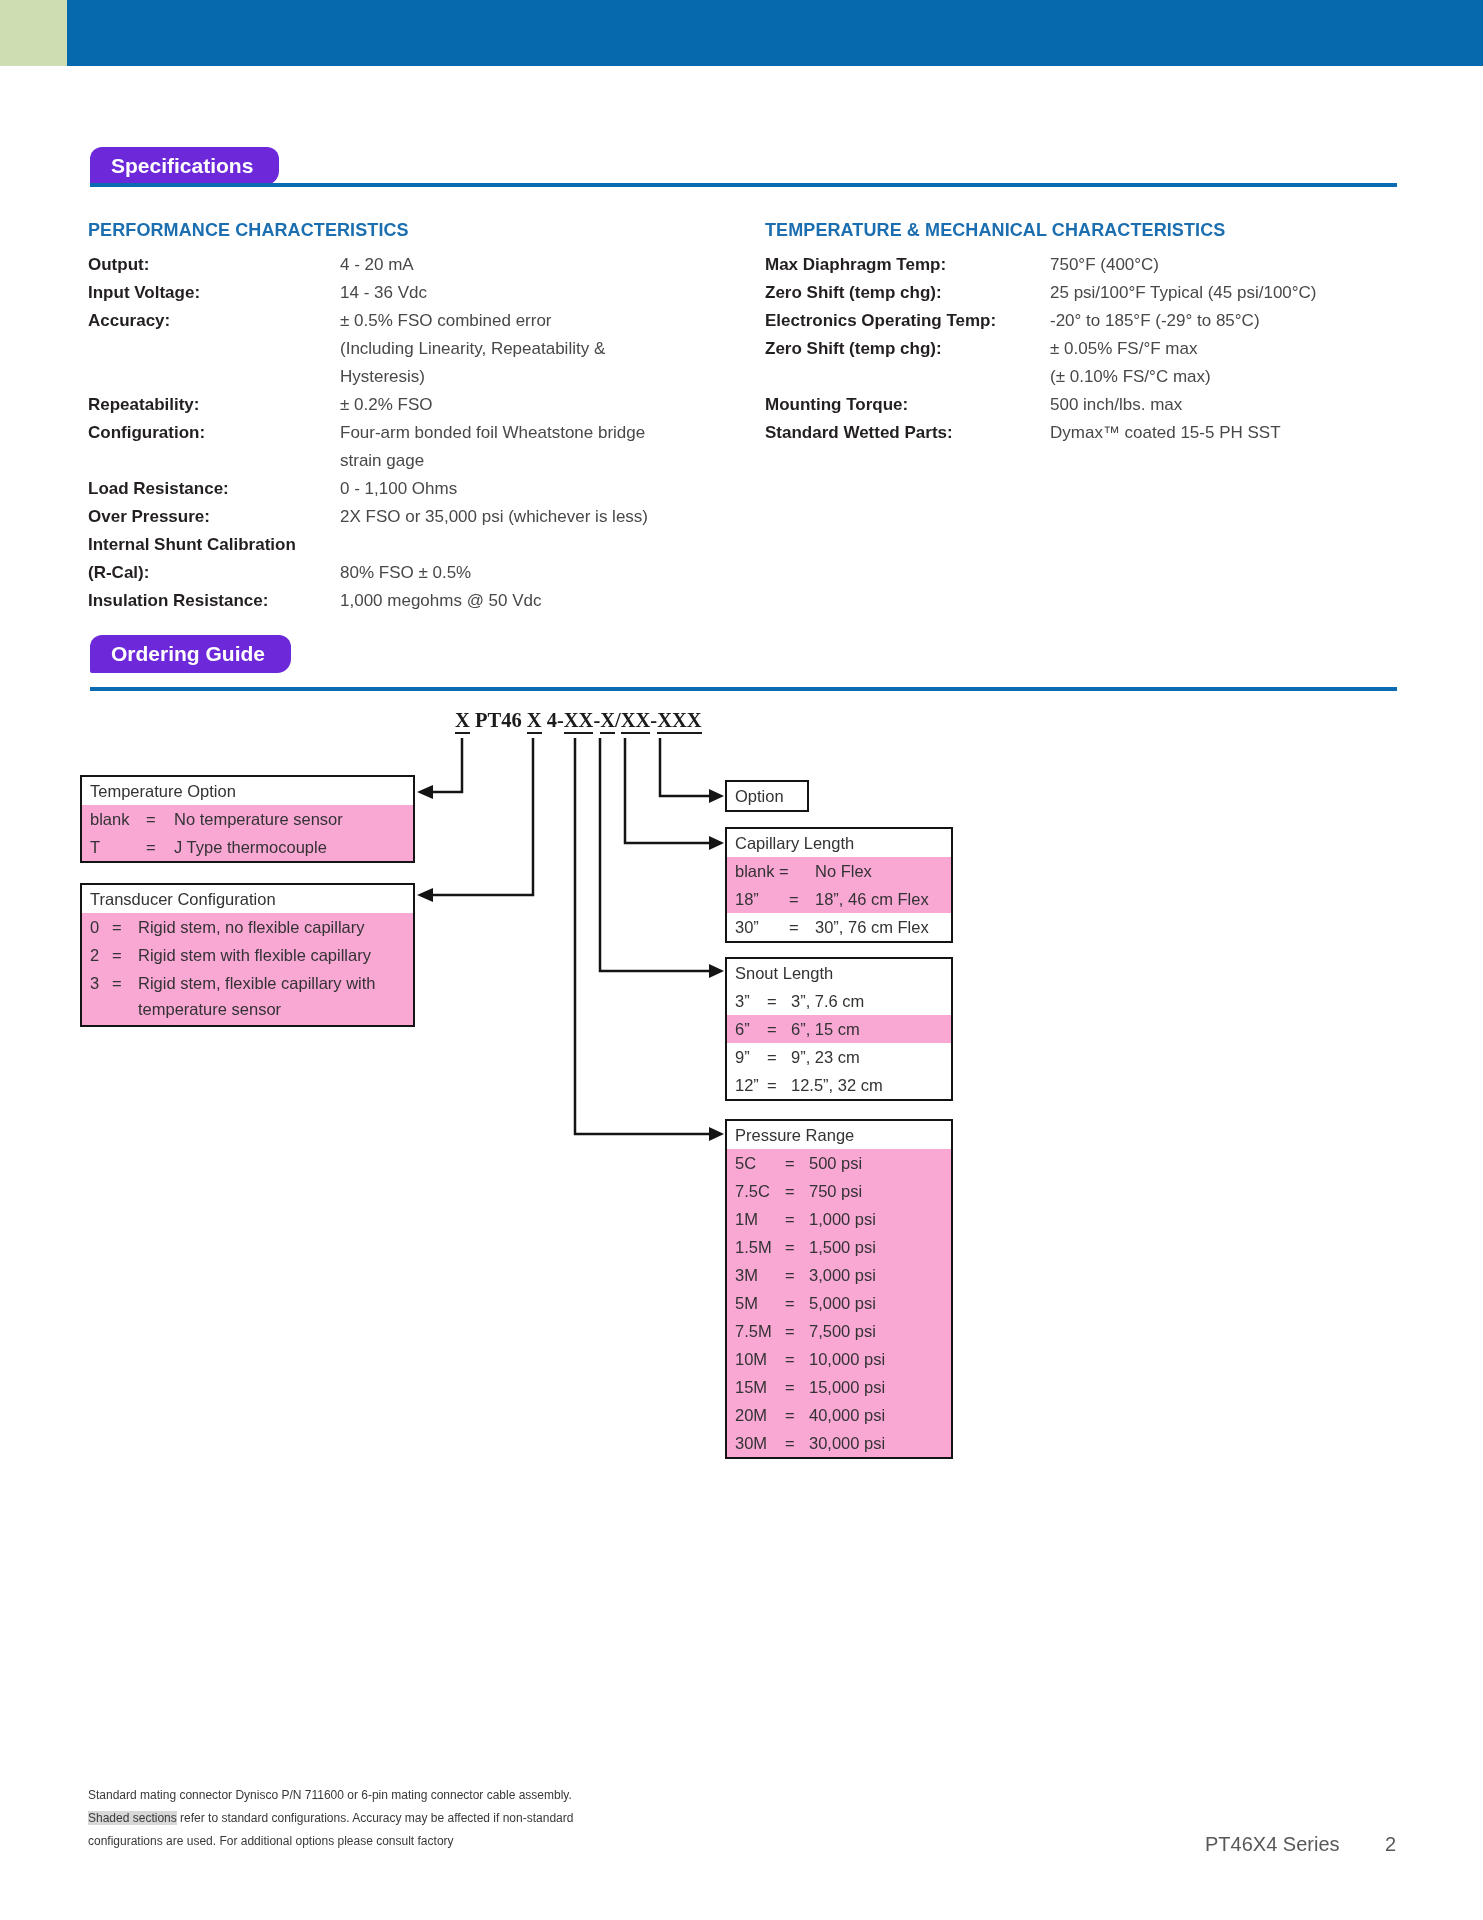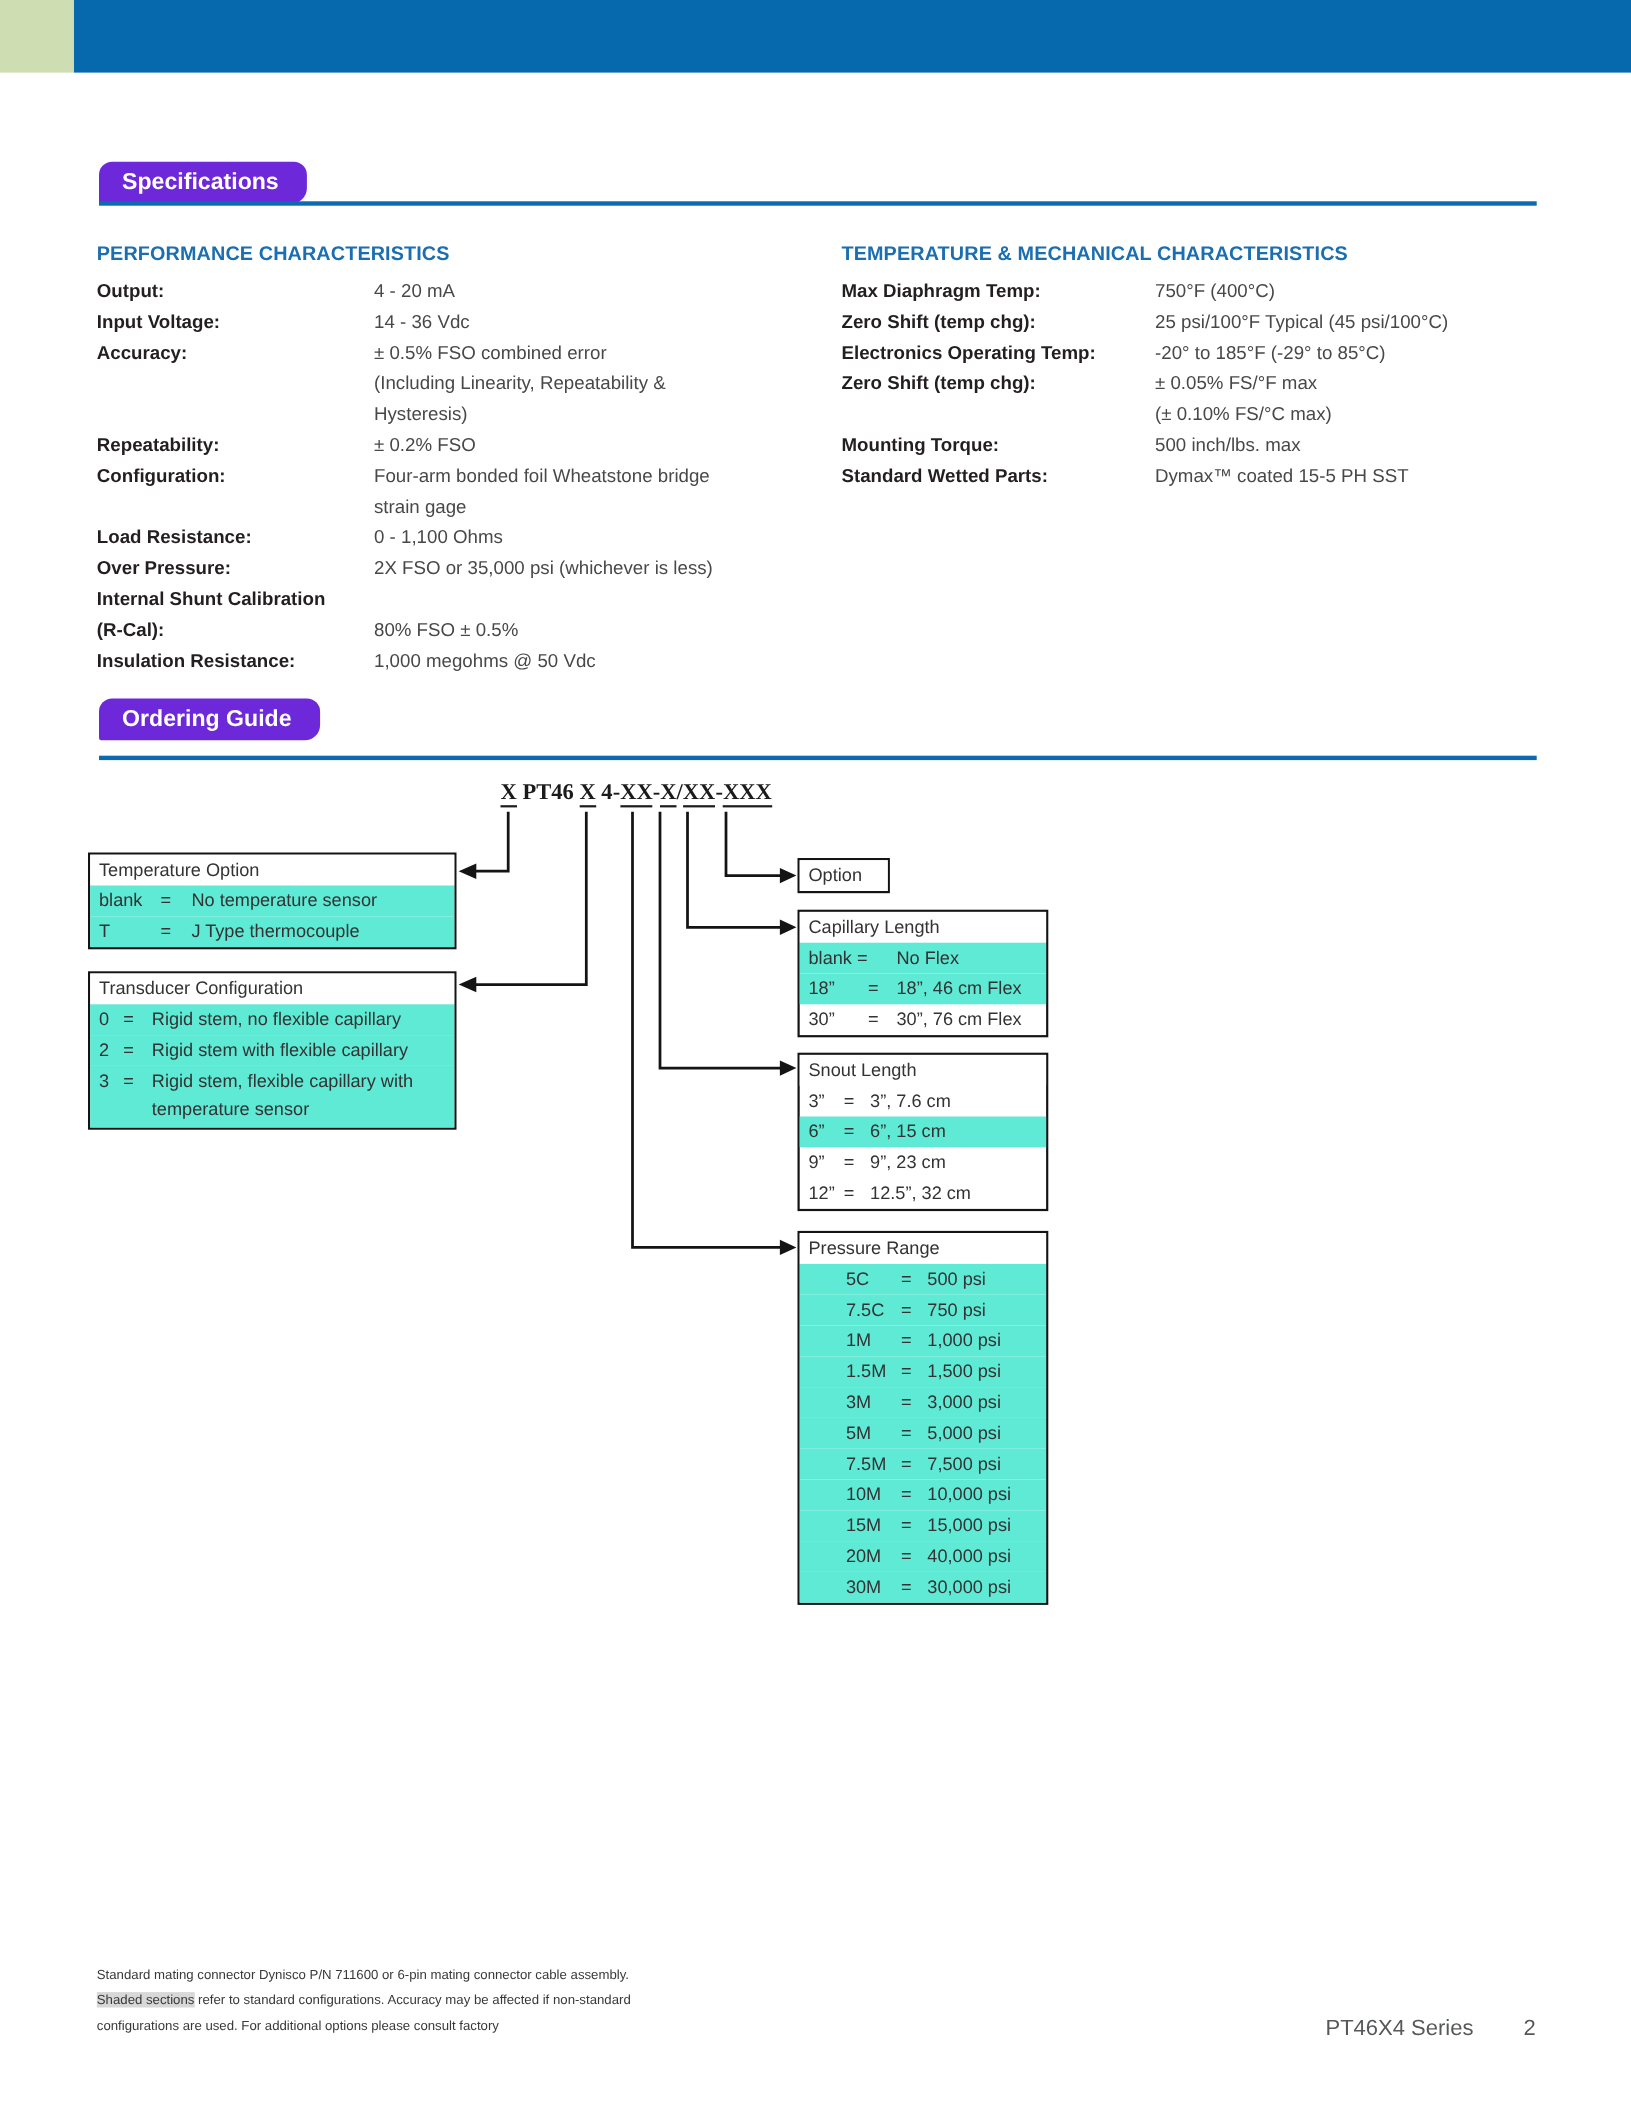--- a/index.html
+++ b/index.html
@@ -36,27 +36,27 @@
   
   .partno { font-weight:bold; font-size:20.5px; color:#1b1b1b; white-space:nowrap; }
   .partno .u { border-bottom:2.5px solid #1b1b1b; padding-bottom:1px; }
 
   .obox { position:absolute; background:#ffffff; border:2.5px solid #141414; color:#333234; font-size:16.5px; }
   .bhd  { padding:5px 8px 4px 8px; background:#ffffff; }
   .orow { display:flex; align-items:center; height:28px; padding:0 8px; }
   .orow.tall { height:auto; min-height:28px; align-items:flex-start; line-height:26px; padding:1px 8px 3px 8px; }
   .orow .code { flex-shrink:0; }
   .orow .eq   { flex-shrink:0; }
-  .shaded { background:#5eead4; }
+  .shaded { background:#f9a8d4; }
 
   .box-temp  .code { width:56px; }  .box-temp  .eq { width:28px; }
   .box-trans .code { width:22px; }  .box-trans .eq { width:26px; }
   .box-cap   .code { width:54px; }  .box-cap   .eq { width:26px; }
   .box-snout .code { width:32px; }  .box-snout .eq { width:24px; }
-  .box-press .code { width:50px;margin-left:34px; }  .box-press .eq { width:24px; }
+  .box-press .code { width:50px; }  .box-press .eq { width:24px; }
 
   svg.connectors { position:absolute; left:0; top:0; pointer-events:none; }
   svg.connectors polyline { fill:none; stroke:#141414; stroke-width:2.5px; }
   svg.connectors polygon  { fill:#141414; }
 
   
   .footnote { font-size:12px; line-height:23px; color:#39383a; }
   .footnote .hl { background:#d8d8d8; }
   .series { font-size:20px; color:#57585a; }
 </style>

